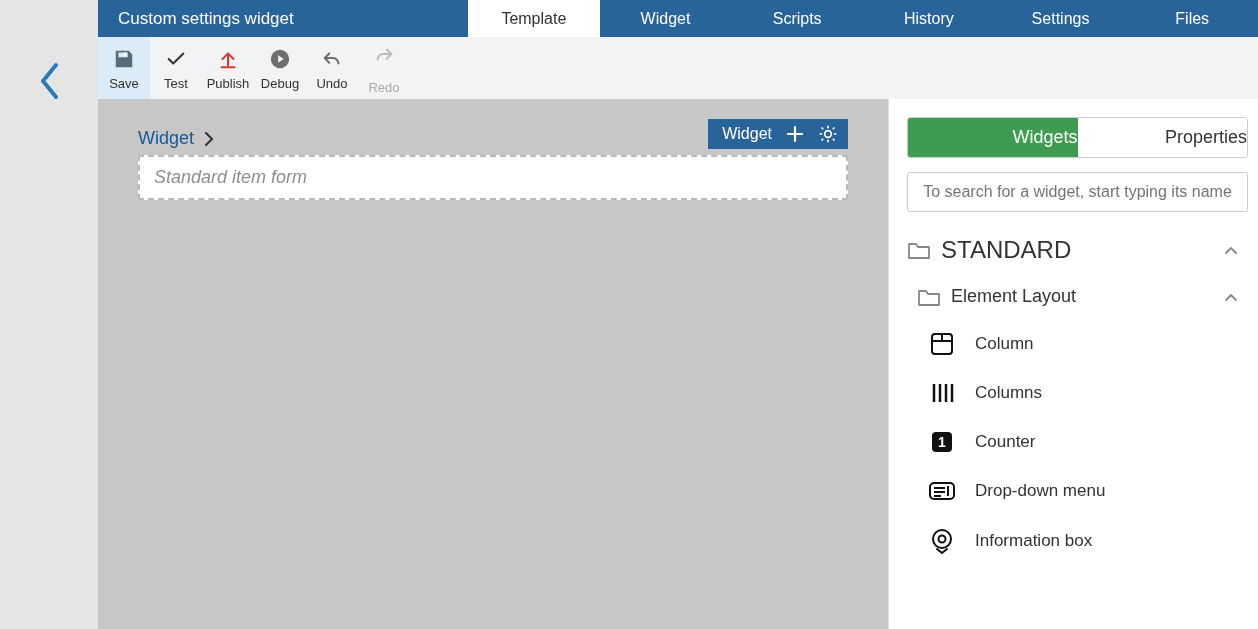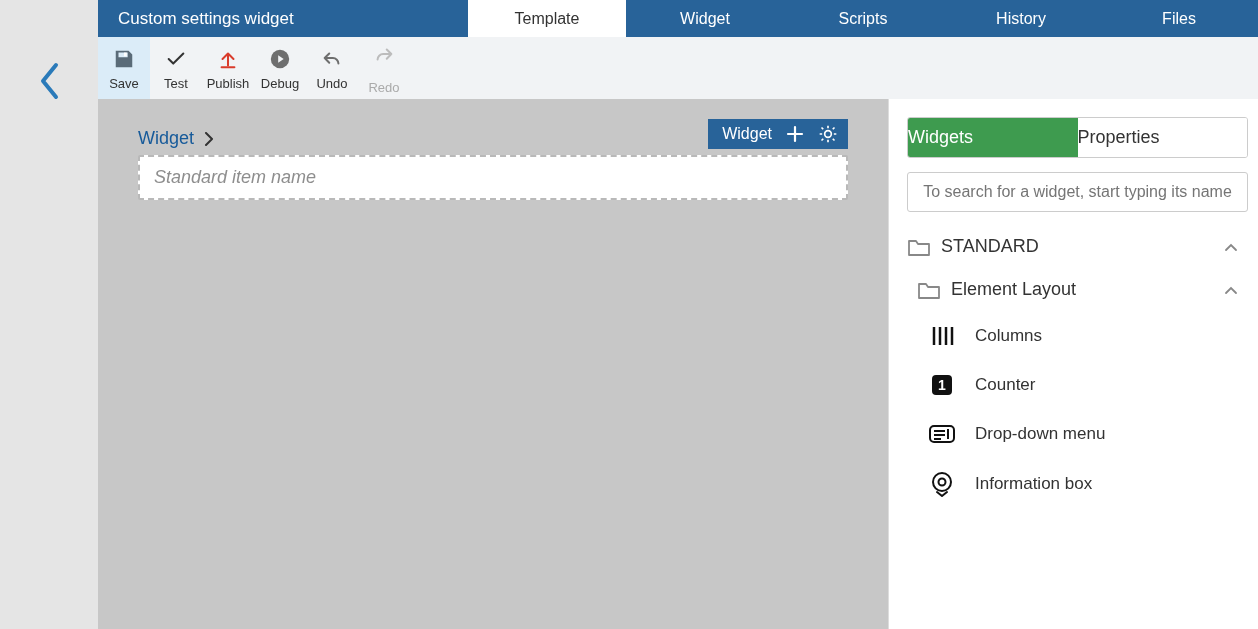--- a/index.html
+++ b/index.html
@@ -149,21 +149,21 @@
   }
   .side-tabs {
     display: flex;
     border: 1px solid #ccc;
     border-radius: 3px;
     overflow: hidden;
     margin-bottom: 14px;
   }
   .side-tab {
     flex: 1;
-    text-align: left;
+    text-align: right;
     padding: 9px 0;
     font-size: 18px;
     background: #fff;
     cursor: pointer;
   }
   .side-tab.active {
     background: #3e9b4f;
     color: #fff;
   }
   .search-box {
@@ -177,21 +177,21 @@
     outline: none;
     text-align: center;
   }
   .group {
     margin-bottom: 10px;
   }
   .group-header {
     display: flex;
     align-items: center;
     gap: 10px;
-    font-size: 18px;
+    font-size: 24px;
     padding: 6px 0;
     cursor: pointer;
     position: relative;
   }
   .group-header .chev {
     position: absolute;
     right: 10px;
   }
   .group.sub .group-header { padding-left: 10px; font-size: 18px;}
   .items {
@@ -213,20 +213,21 @@
 <body>
 
 <div class="topbar">
   <div class="topbar-spacer-left"></div>
   <div class="app-title">Custom settings widget</div>
   <div class="top-tabs">
     <div class="top-tab active">Template</div>
     <div class="top-tab">Widget</div>
     <div class="top-tab">Scripts</div>
     <div class="top-tab">History</div>
+    <div class="top-tab">Settings</div>
     <div class="top-tab">Files</div>
   </div>
 </div>
 
 <div class="layout">
   <div class="left-col">
     <div class="back-arrow">
       <svg width="22" height="38" viewBox="0 0 22 38">
           <path d="M18 3 L5 19 L18 35" stroke="#2a7ab9" stroke-width="4" fill="none" stroke-linecap="round" stroke-linejoin="round"></path>
         </svg>
@@ -305,21 +306,21 @@
                 </svg>
             </span>
             <span class="picon">
               <svg width="20" height="20" viewBox="0 0 24 24">
                   <path fill="none" stroke="#fff" stroke-width="2" d="M12 8a4 4 0 100 8 4 4 0 000-8z"></path>
                   <path fill="none" stroke="#fff" stroke-width="2" d="M12 2v3M12 19v3M4.2 4.2l2.1 2.1M17.7 17.7l2.1 2.1M2 12h3M19 12h3M4.2 19.8l2.1-2.1M17.7 6.3l2.1-2.1"></path>
                 </svg>
             </span>
           </div>
         </div>
-        <div class="form-placeholder">Standard item name</div>
+        <div class="form-placeholder">Standard item form</div>
       </div>
 
       <div class="sidebar">
         <div class="side-tabs">
           <div class="side-tab active">Widgets</div>
           <div class="side-tab">Properties</div>
         </div>
         <input class="search-box" placeholder="To search for a widget, start typing its name" style="">
 
         <div class="group">
@@ -342,20 +343,30 @@
                 <path d="M2 4h7l2 3h11v11H2z" fill="none" stroke="#888" stroke-width="1.8" stroke-linejoin="round"></path>
               </svg>
             <span>Element Layout</span>
             <span class="chev">
               <svg width="14" height="10" viewBox="0 0 14 10">
                   <path d="M2 8l5-5 5 5" stroke="#888" stroke-width="1.8" fill="none" stroke-linecap="round"></path>
                 </svg>
             </span>
           </div>
           <div class="items">
+            <div class="witem">
+              <span class="wi">
+                <svg width="26" height="26" viewBox="0 0 26 26">
+                    <rect x="3" y="3" width="20" height="20" rx="3" fill="none" stroke="#111" stroke-width="2"></rect>
+                    <line x1="3" y1="10" x2="23" y2="10" stroke="#111" stroke-width="2"></line>
+                    <line x1="13" y1="3" x2="13" y2="10" stroke="#111" stroke-width="2"></line>
+                  </svg>
+              </span>
+              <span>Column</span>
+            </div>
             <div class="witem">
               <span class="wi">
                 <svg width="26" height="24" viewBox="0 0 26 24">
                     <line x1="5" y1="3" x2="5" y2="21" stroke="#111" stroke-width="2.5"></line>
                     <line x1="11" y1="3" x2="11" y2="21" stroke="#111" stroke-width="2.5"></line>
                     <line x1="17" y1="3" x2="17" y2="21" stroke="#111" stroke-width="2.5"></line>
                     <line x1="23" y1="3" x2="23" y2="21" stroke="#111" stroke-width="2.5"></line>
                   </svg>
               </span>
               <span>Columns</span>

